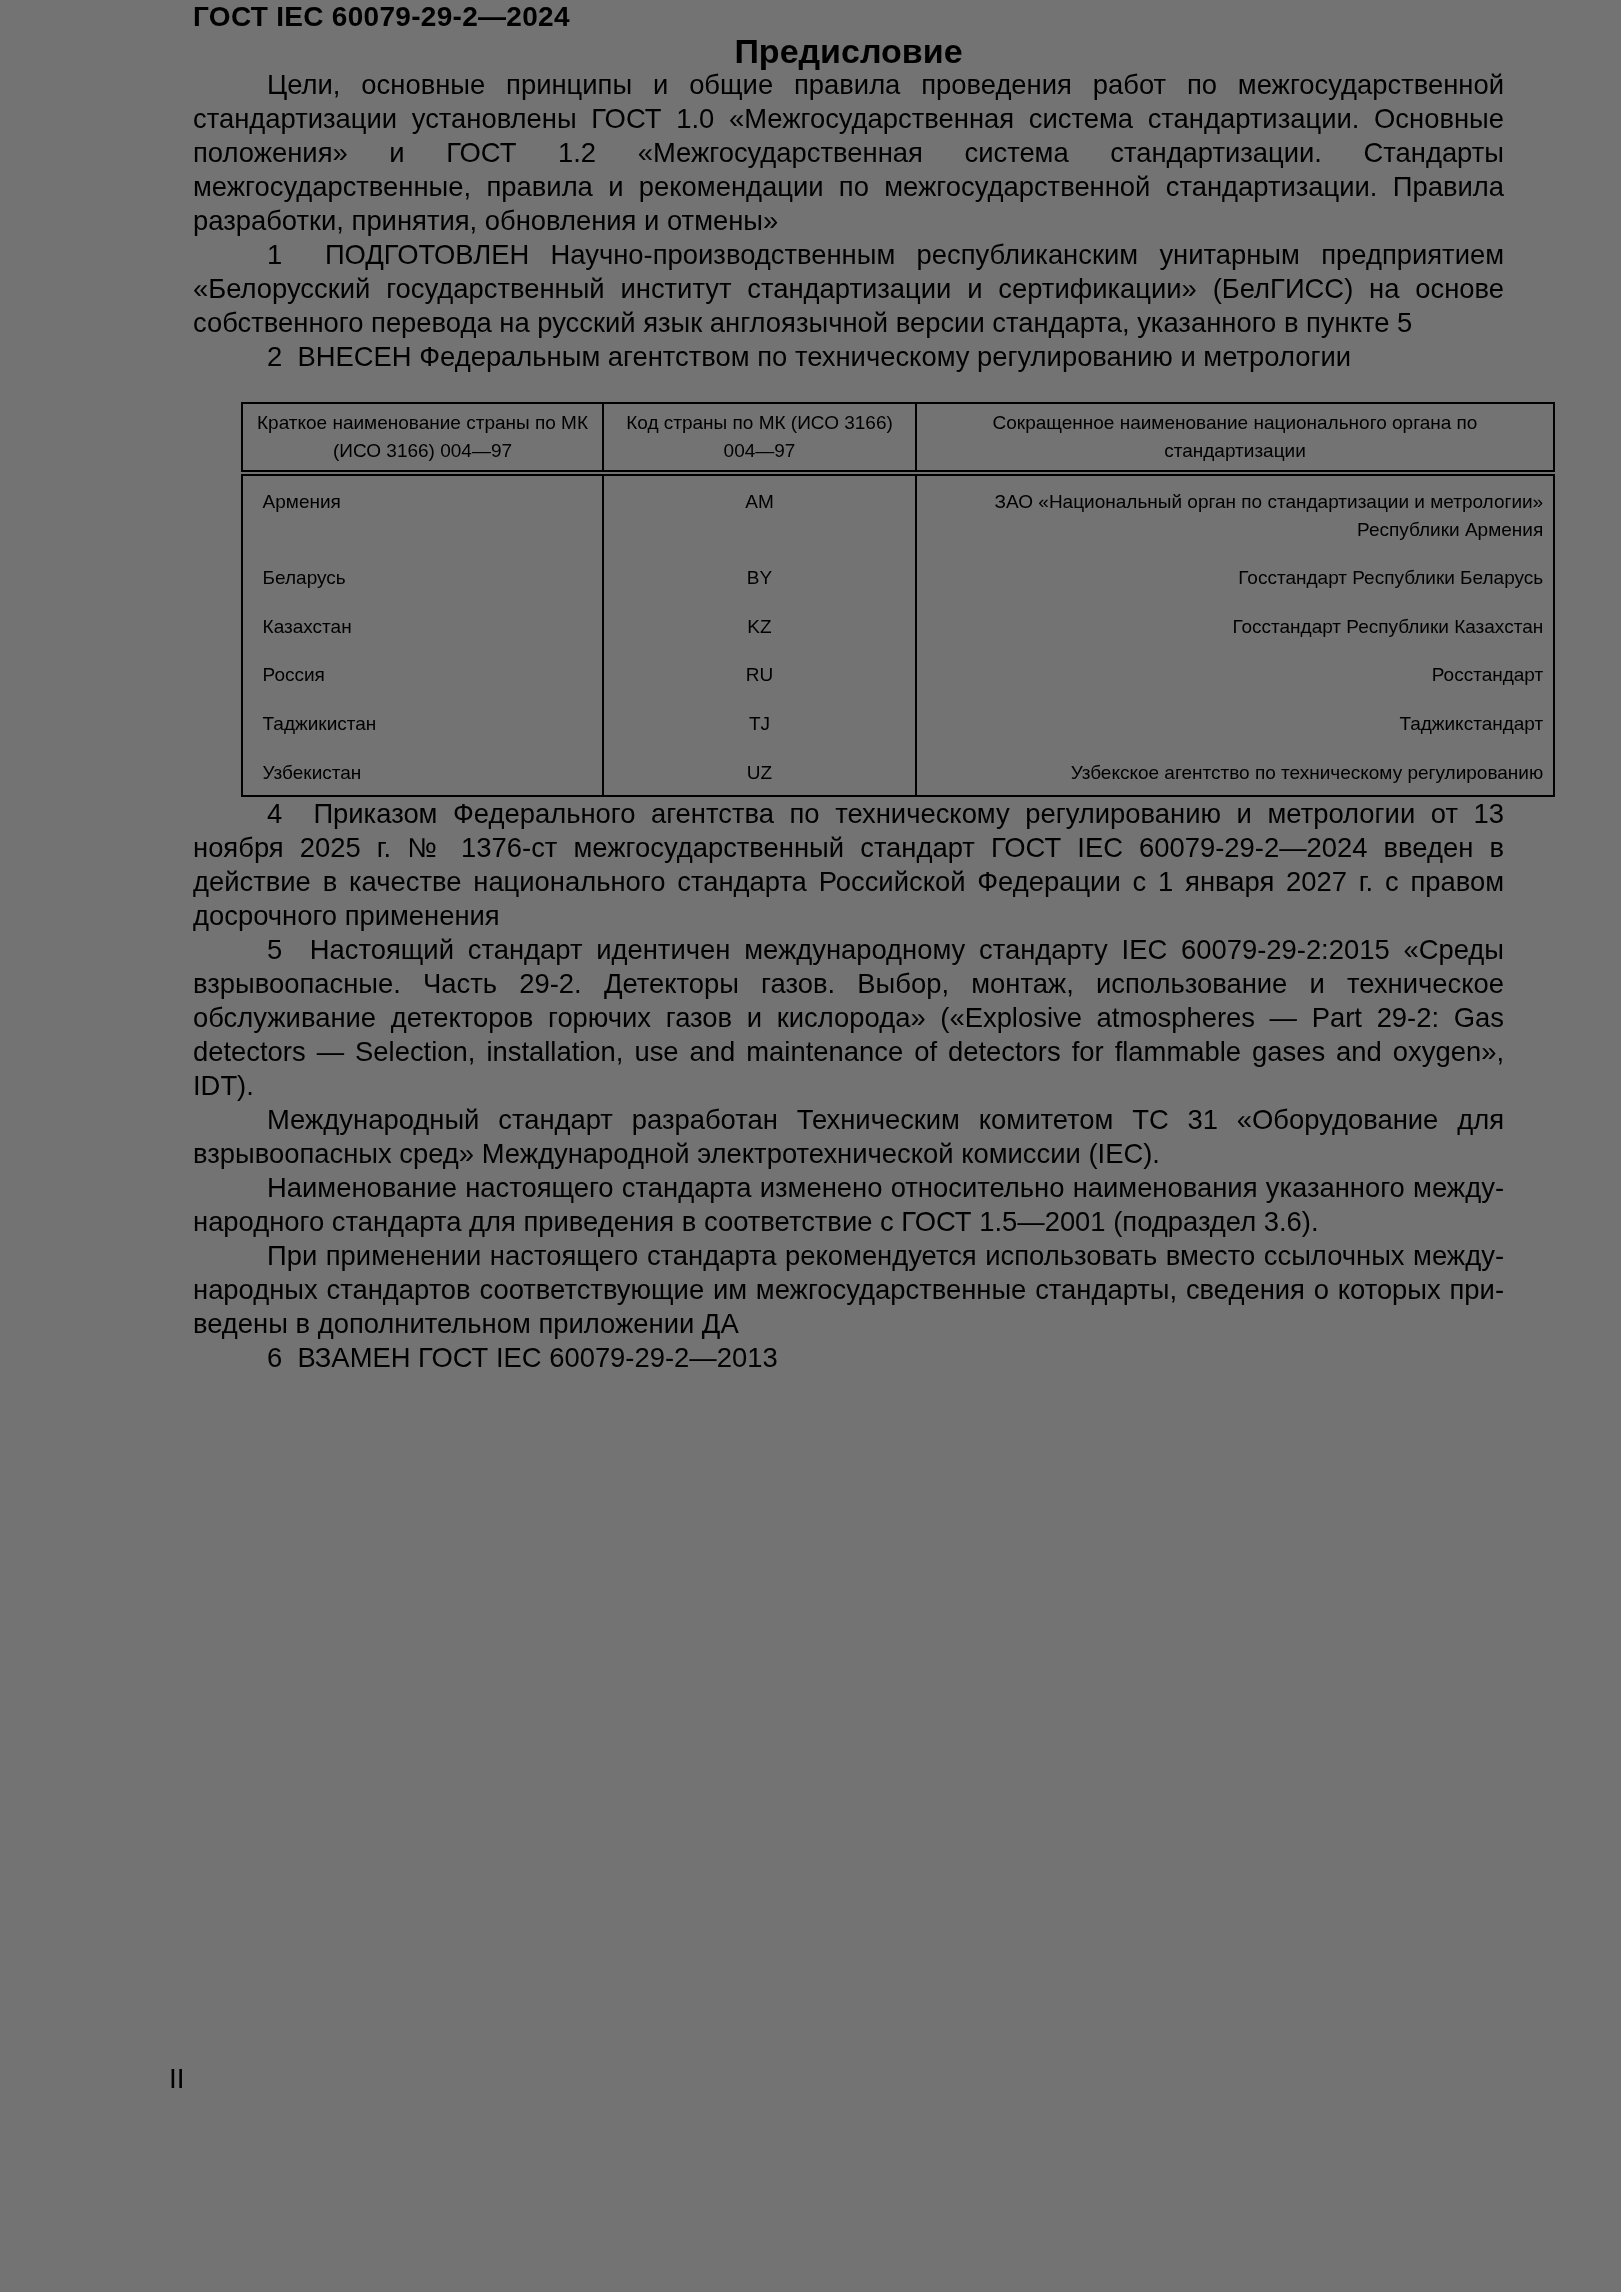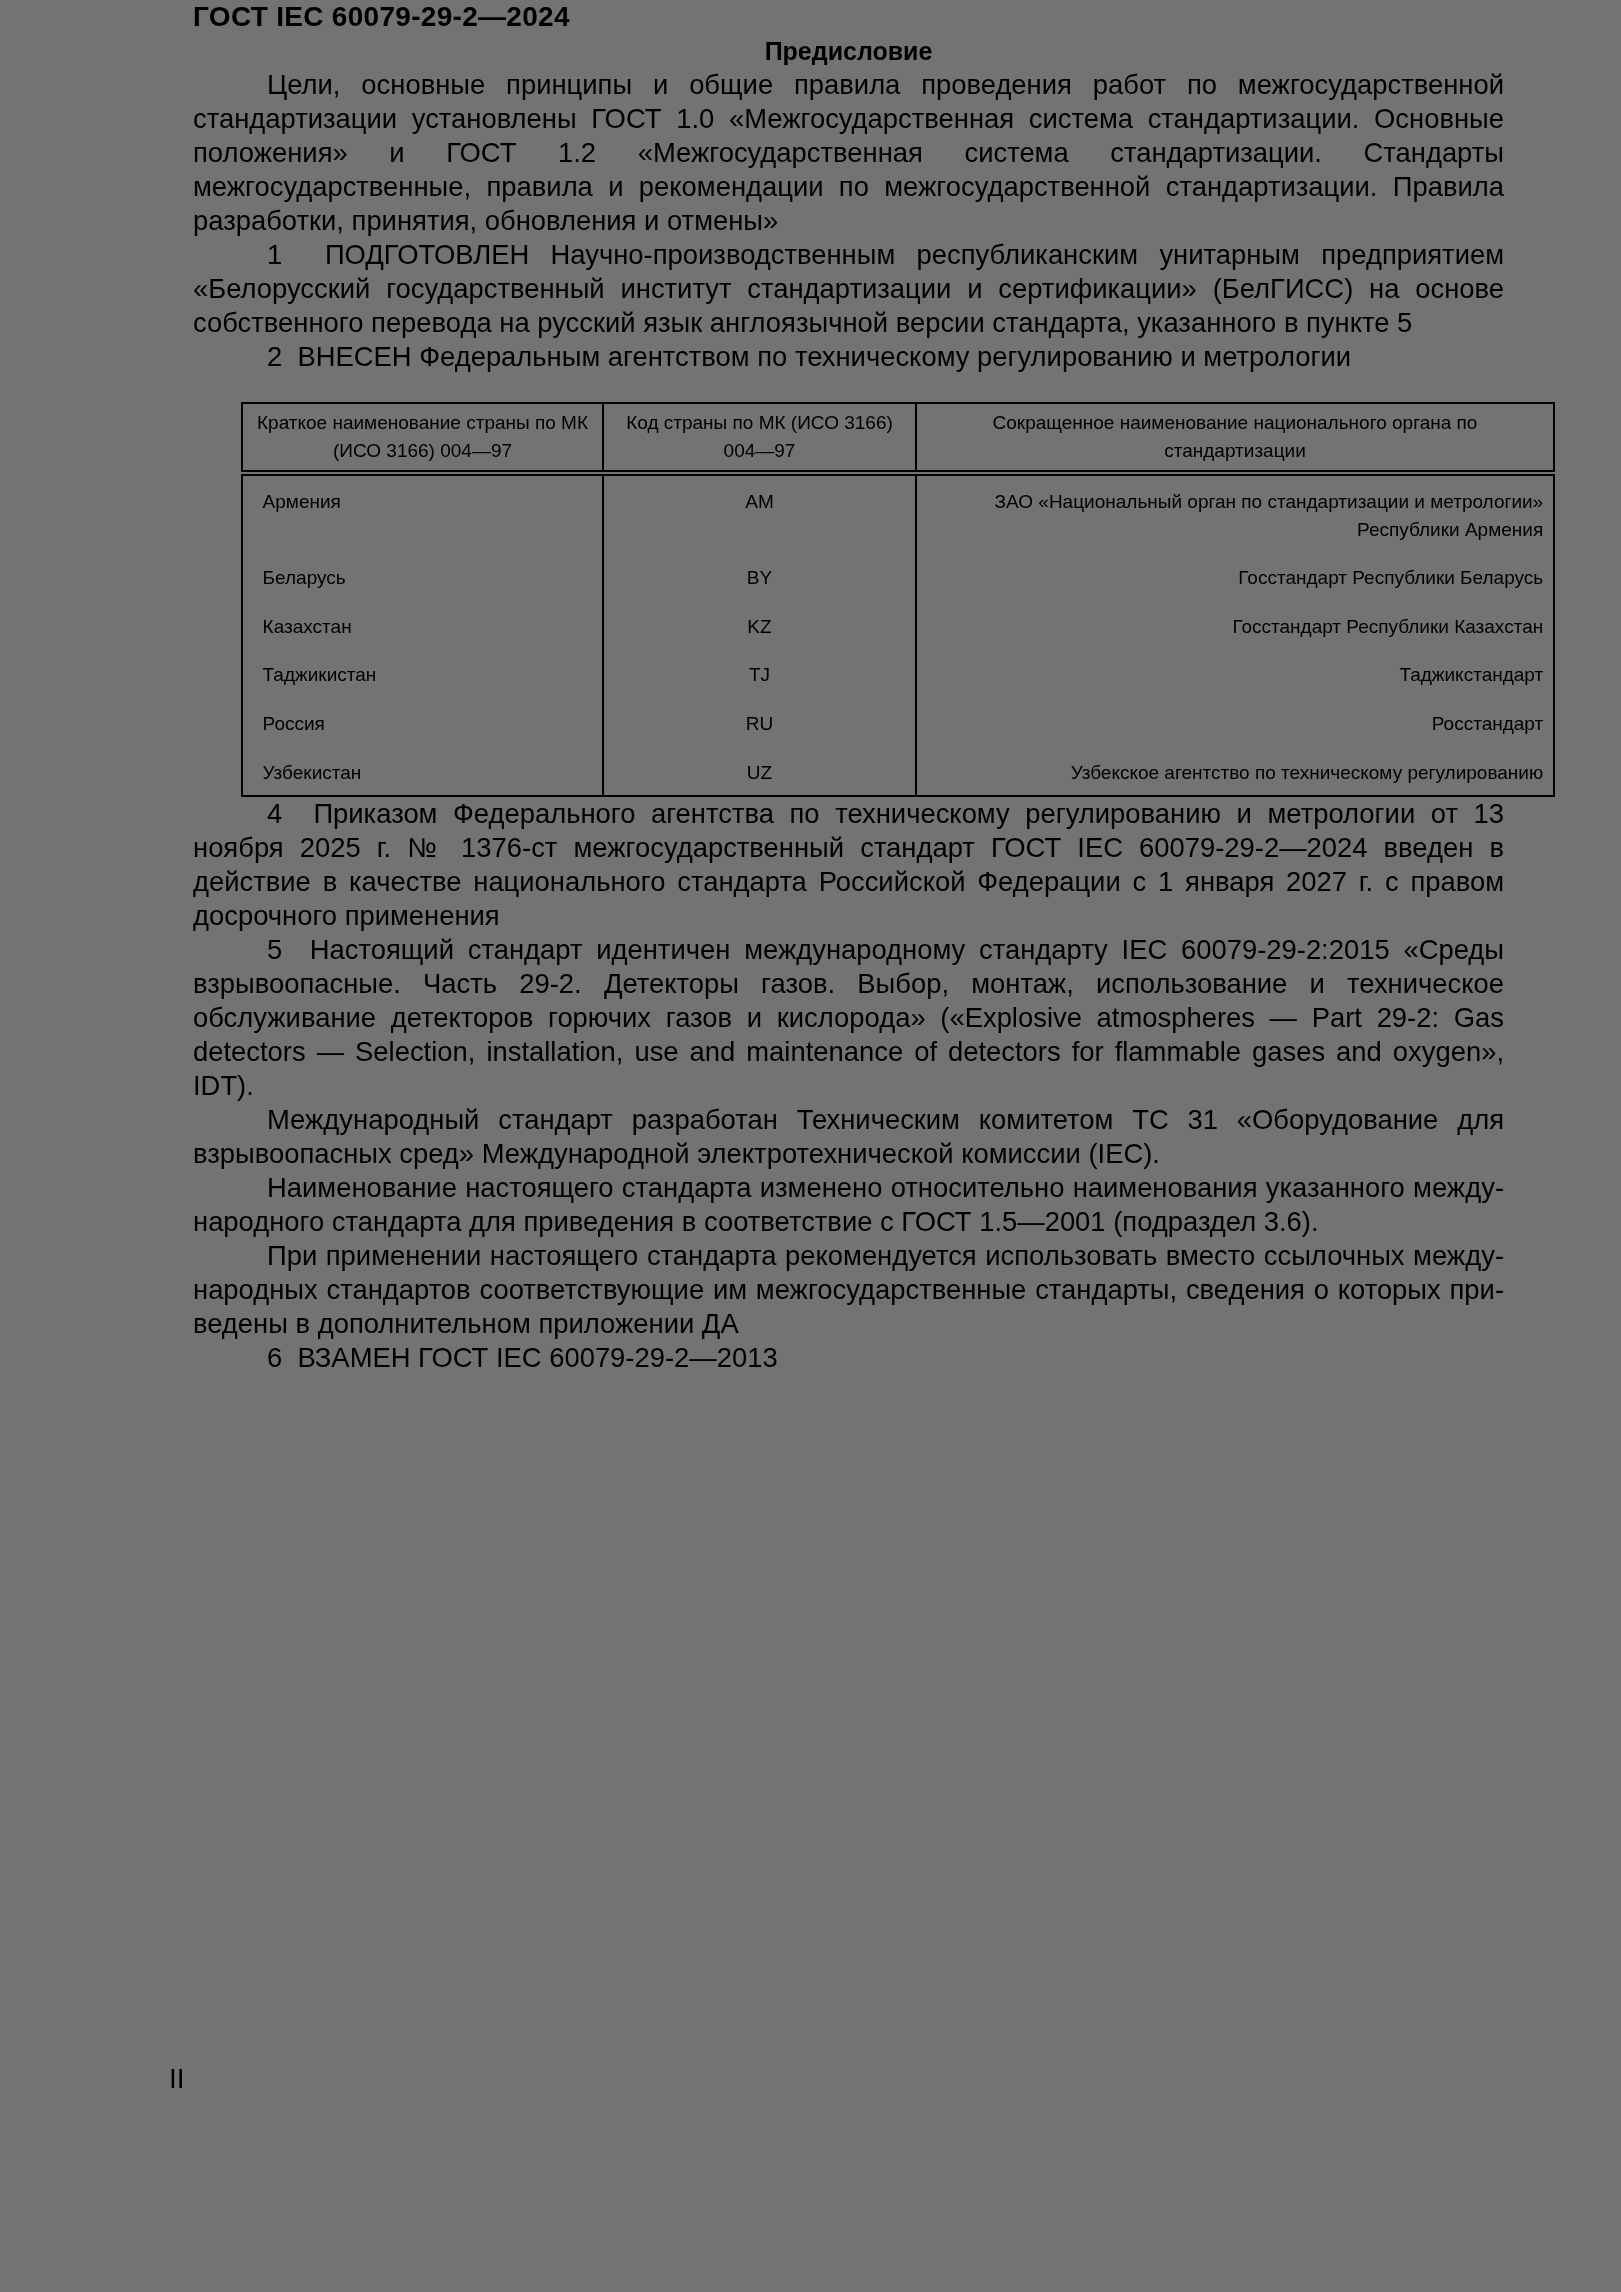--- a/index.html
+++ b/index.html
@@ -29,21 +29,21 @@
   .content p { margin: 0; }
   .running-header {
     margin-top: 145px;
     font-size: 28px;
     font-weight: bold;
     text-align: left;
     letter-spacing: 0.3px;
   }
   .doc-title {
     margin-top: 54px;
-    font-size: 25px;
+    font-size: 34px;
     font-weight: bold;
     text-align: center;
     text-indent: 0;
   }
   .indent { text-indent: 74px; }
   .mt-intro  { margin-top: 23.5px; }
   .subheading {
     margin-top: 15.7px;
     font-weight: bold;
     text-align: left;
@@ -144,28 +144,28 @@
             <td class="c0">Беларусь</td>
             <td class="c1">BY</td>
             <td class="c2">Госстандарт Республики Беларусь</td>
           </tr>
           <tr>
             <td class="c0">Казахстан</td>
             <td class="c1">KZ</td>
             <td class="c2">Госстандарт Республики Казахстан</td>
           </tr>
           <tr>
+            <td class="c0">Россия</td>
+            <td class="c1">RU</td>
+            <td class="c2">Росстандарт</td>
+          </tr>
+          <tr>
             <td class="c0">Таджикистан</td>
             <td class="c1">TJ</td>
             <td class="c2">Таджикстандарт</td>
-          </tr>
-          <tr>
-            <td class="c0">Россия</td>
-            <td class="c1">RU</td>
-            <td class="c2">Росстандарт</td>
           </tr>
           <tr>
             <td class="c0">Узбекистан</td>
             <td class="c1">UZ</td>
             <td class="c2">Узбекское агентство по техническому регулированию</td>
           </tr>
         </tbody>
     </table>
 
     <p class="indent mt-item4">4&nbsp;&nbsp;Приказом Федерального агентства по техническому регулированию и метрологии от 13 ноября 2025 г. № 1376-ст межгосударственный стандарт ГОСТ IEC 60079-29-2—2024 введен в действие в ка­честве национального стандарта Российской Федерации с 1 января 2027 г. с правом досрочного при­менения</p>

